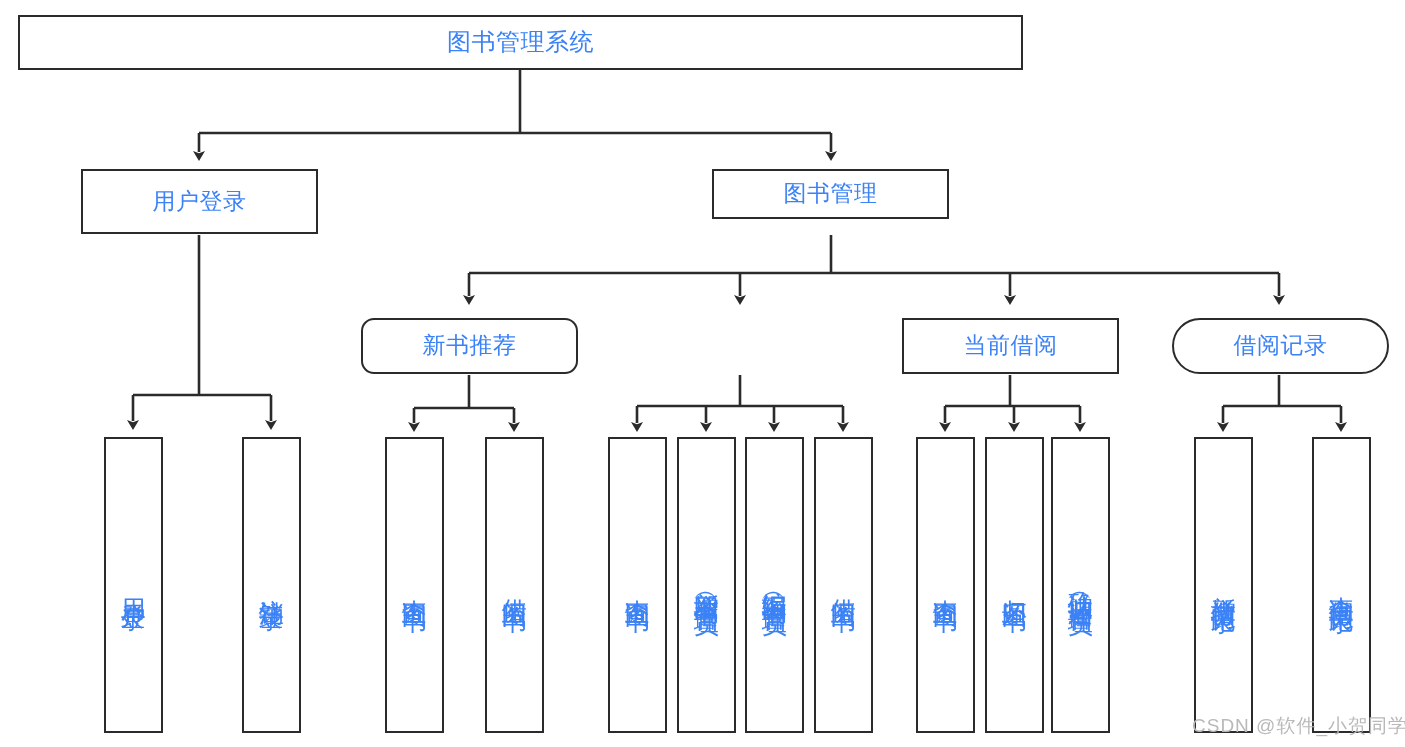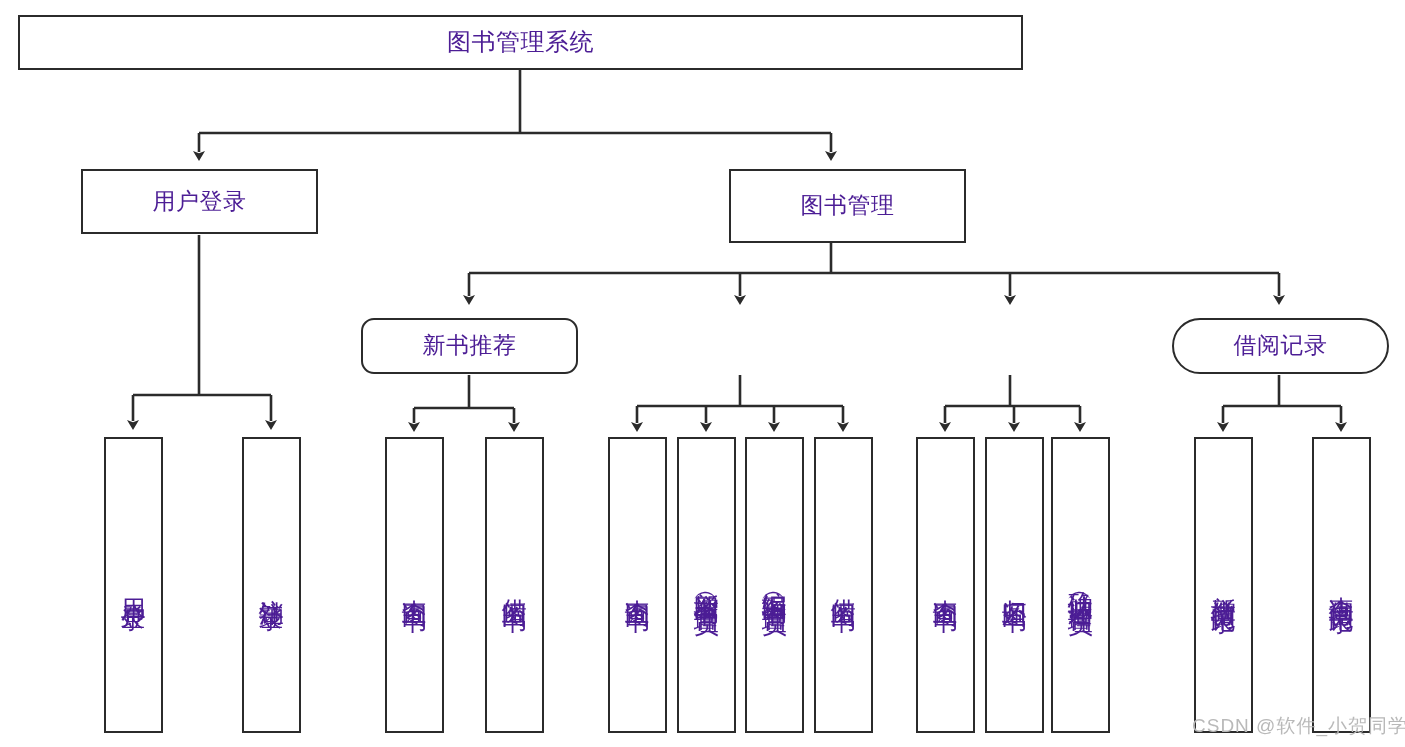--- a/index.html
+++ b/index.html
@@ -30,21 +30,21 @@
     position: absolute;
     box-sizing: border-box;
     background: #ffffff;
     border: 2px solid #2b2b2b;
     display: flex;
     align-items: center;
     justify-content: center;
     z-index: 2;
   }
   .node .label {
-    color: #4c1d95;
+    color: #3b82f6;
     text-align: center;
     line-height: 1.18;
     white-space: pre-line;
   }
   
   .node.horiz .label {
     font-size: 23px;
     letter-spacing: 0.5px;
   }
   .node.root .label {
@@ -134,27 +134,30 @@
     </g>
   </svg>
 
   <div class="node root horiz" style="left:18px; top:15px; width:1005px; height:55px;">
     <span class="label">图书管理系统</span>
   </div>
 
   <div class="node horiz" style="left:81px; top:169px; width:237px; height:65px;">
     <span class="label">用户登录</span>
   </div>
-  <div class="node horiz" style="left:712px; top:169px; width:237px; height:74px;margin-left:17px;">
+  <div class="node horiz" style="left:712px; top:169px; width:237px; height:50px;">
     <span class="label">图书管理</span>
   </div>
 
   <div class="node horiz" style="left:361px; top:318px; width:217px; height:56px;border-radius:13px;">
     <span class="label">新书推荐</span>
   </div>
+  <div class="node horiz" style="left:902px; top:318px; width:217px; height:56px;">
+    <span class="label">当前借阅</span>
+  </div>
   <div class="node horiz" style="left:1172px; top:318px; width:217px; height:56px;border-radius:28px;">
     <span class="label">借阅记录</span>
   </div>
 
   <div class="node vert" style="left:104px; top:437px; width:59px; height:296px;">
     <span class="label">用户登录</span>
   </div>
   <div class="node vert" style="left:242px; top:437px; width:59px; height:296px;">
     <span class="label">注销登录</span>
   </div>

